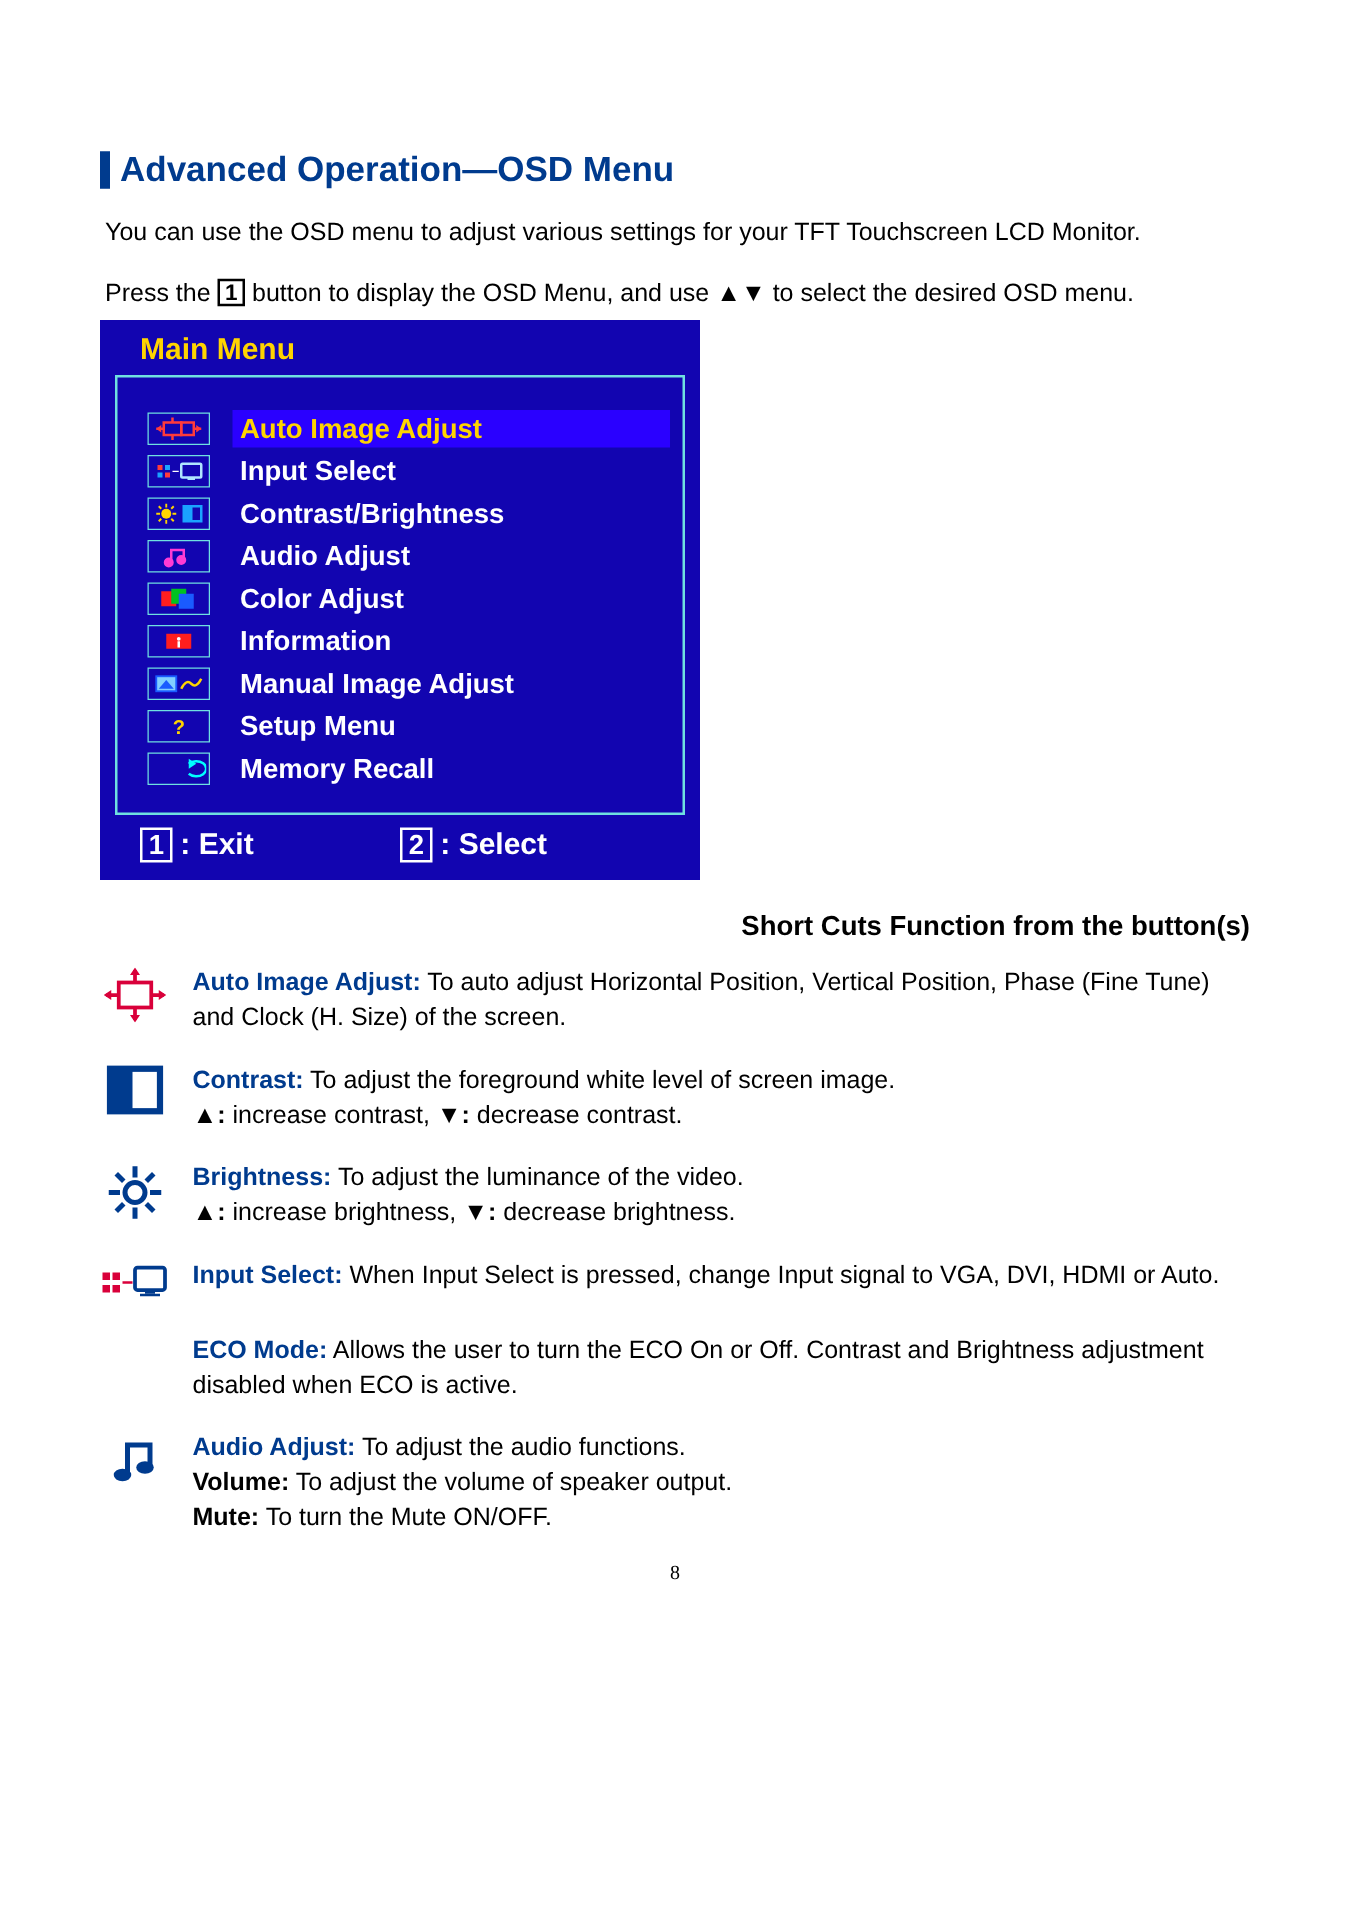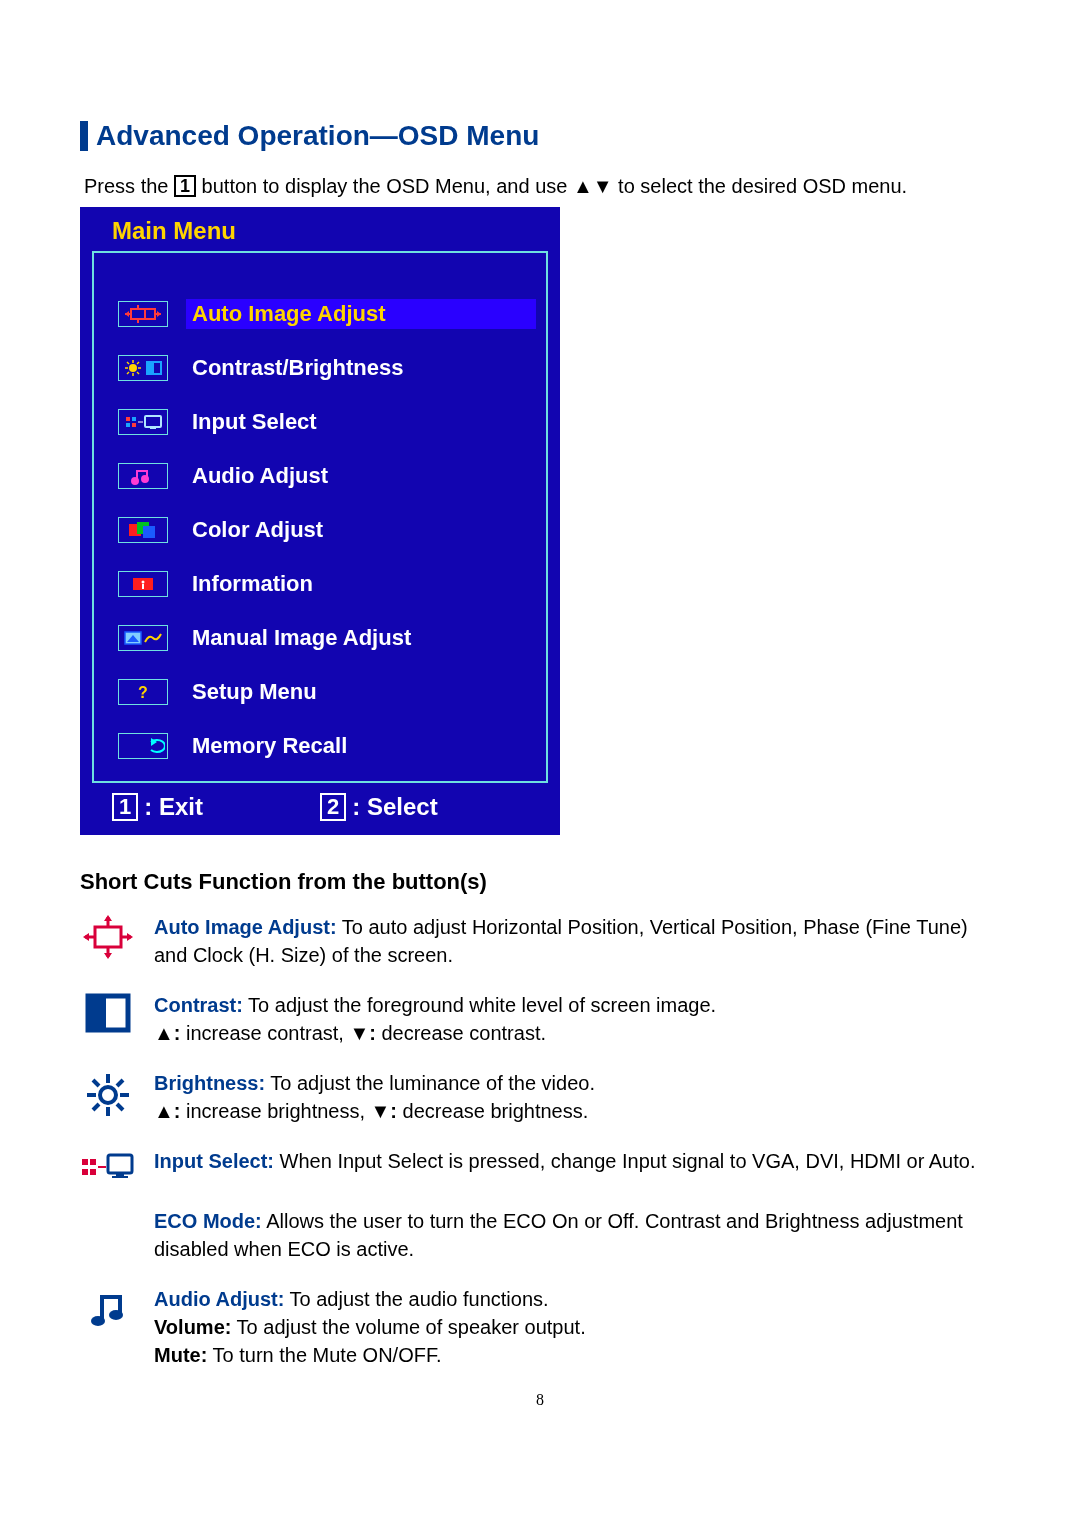--- a/index.html
+++ b/index.html
@@ -65,21 +65,20 @@
   }
   .osd-inner {
     border: 2px solid #6fe0e0;
     margin: 2px 4px 10px 4px;
     padding: 24px 10px 18px 24px;
   }
   .osd-row {
     display: flex;
     align-items: center;
     height: 34px;
-    margin-top: 20px;
   }
   .osd-row .icon-slot {
     width: 50px;
     height: 26px;
     border: 1px solid #6fe0e0;
     margin-right: 18px;
     display: flex;
     align-items: center;
     justify-content: center;
     box-sizing: border-box;
@@ -109,21 +108,22 @@
     border: 2px solid #fff;
     padding: 0 5px;
     line-height: 1.1;
     margin-right: 6px;
     font-size: 22px;
   }
   
   h2.sub {
     font-size: 22px;
     font-weight: 700;
-    margin: 34px 0 18px 0;
+    margin: 24px 0 18px 0;
+    text-align: right;
   }
   .shortcut {
     display: flex;
     margin-bottom: 22px;
   }
   .shortcut .sc-icon {
     width: 56px;
     flex: 0 0 56px;
     display: flex;
     justify-content: center;
@@ -149,20 +149,21 @@
 </head>
 <body>
 
 <div class="page">
 
   <div class="heading-bar">
     <div class="accent"></div>
     <h1>Advanced Operation—OSD Menu</h1>
   </div>
 
+  <p class="intro">You can use the OSD menu to adjust various settings for your TFT Touchscreen LCD Monitor.</p>
   <p class="intro">
     <span>Press the </span><span class="boxed-1">1</span><span> button to display the OSD Menu, and use ▲▼ to select the desired OSD menu.</span>
   </p>
 
   <div class="osd">
     <div class="osd-title">Main Menu</div>
     <div class="osd-inner">
 
       <div class="osd-row selected">
         <div class="icon-slot">
@@ -171,20 +172,35 @@
               <rect x="24" y="5" width="10" height="10" fill="none" stroke="#ff3b3b" stroke-width="2"></rect>
               <line x1="4" y1="10" x2="10" y2="10" stroke="#ff3b3b" stroke-width="2"></line>
               <line x1="34" y1="10" x2="40" y2="10" stroke="#ff3b3b" stroke-width="2"></line>
               <polygon points="4,10 8,7 8,13" fill="#ff3b3b"></polygon>
               <polygon points="40,10 36,7 36,13" fill="#ff3b3b"></polygon>
               <line x1="17" y1="1" x2="17" y2="5" stroke="#ff3b3b" stroke-width="2"></line>
               <line x1="17" y1="15" x2="17" y2="19" stroke="#ff3b3b" stroke-width="2"></line>
             </svg>
         </div>
         <div class="label">Auto Image Adjust</div>
+      </div>
+
+      <div class="osd-row">
+        <div class="icon-slot">
+          <svg class="mini-svg" viewBox="0 0 44 20">
+              <rect x="5" y="5" width="4" height="4" fill="#ff3b3b"></rect>
+              <rect x="5" y="11" width="4" height="4" fill="#1aa3ff"></rect>
+              <rect x="11" y="5" width="4" height="4" fill="#1aa3ff"></rect>
+              <rect x="11" y="11" width="4" height="4" fill="#ff3b3b"></rect>
+              <line x1="17" y1="10" x2="22" y2="10" stroke="#fff" stroke-width="1"></line>
+              <rect x="24" y="4" width="16" height="11" rx="1" fill="none" stroke="#b0e5ff" stroke-width="2"></rect>
+              <rect x="29" y="15" width="6" height="2" fill="#b0e5ff"></rect>
+            </svg>
+        </div>
+        <div class="label">Input Select</div>
       </div>
 
       <div class="osd-row">
         <div class="icon-slot">
           <svg class="mini-svg" viewBox="0 0 44 20">
               <circle cx="12" cy="10" r="4" fill="#ffd400"></circle>
               <g stroke="#ffd400" stroke-width="1.5">
                 <line x1="12" y1="2" x2="12" y2="5"></line>
                 <line x1="12" y1="15" x2="12" y2="18"></line>
                 <line x1="4" y1="10" x2="7" y2="10"></line>
@@ -192,35 +208,20 @@
                 <line x1="6" y1="4" x2="8" y2="6"></line>
                 <line x1="16" y1="14" x2="18" y2="16"></line>
                 <line x1="6" y1="16" x2="8" y2="14"></line>
                 <line x1="16" y1="6" x2="18" y2="4"></line>
               </g>
               <rect x="26" y="4" width="14" height="12" fill="none" stroke="#1aa3ff" stroke-width="2"></rect>
               <rect x="26" y="4" width="7" height="12" fill="#1aa3ff"></rect>
             </svg>
         </div>
         <div class="label">Contrast/Brightness</div>
-      </div>
-
-      <div class="osd-row">
-        <div class="icon-slot">
-          <svg class="mini-svg" viewBox="0 0 44 20">
-              <rect x="5" y="5" width="4" height="4" fill="#ff3b3b"></rect>
-              <rect x="5" y="11" width="4" height="4" fill="#1aa3ff"></rect>
-              <rect x="11" y="5" width="4" height="4" fill="#1aa3ff"></rect>
-              <rect x="11" y="11" width="4" height="4" fill="#ff3b3b"></rect>
-              <line x1="17" y1="10" x2="22" y2="10" stroke="#fff" stroke-width="1"></line>
-              <rect x="24" y="4" width="16" height="11" rx="1" fill="none" stroke="#b0e5ff" stroke-width="2"></rect>
-              <rect x="29" y="15" width="6" height="2" fill="#b0e5ff"></rect>
-            </svg>
-        </div>
-        <div class="label">Input Select</div>
       </div>
 
       <div class="osd-row">
         <div class="icon-slot">
           <svg class="mini-svg" viewBox="0 0 44 20">
               <g stroke="#ff3bd4" stroke-width="2" fill="none">
                 <path d="M16 15 V5 h10 v8"></path>
                 <circle cx="14" cy="15" r="3" fill="#ff3bd4"></circle>
                 <circle cx="24" cy="13" r="3" fill="#ff3bd4"></circle>
               </g>

